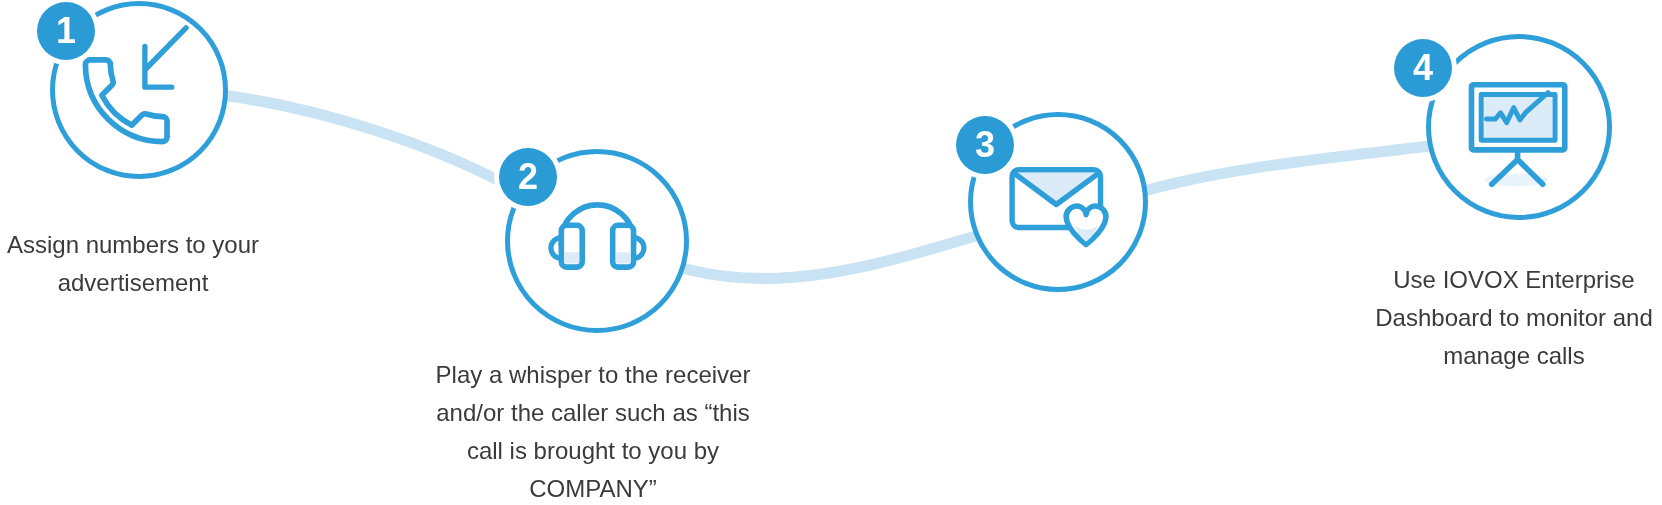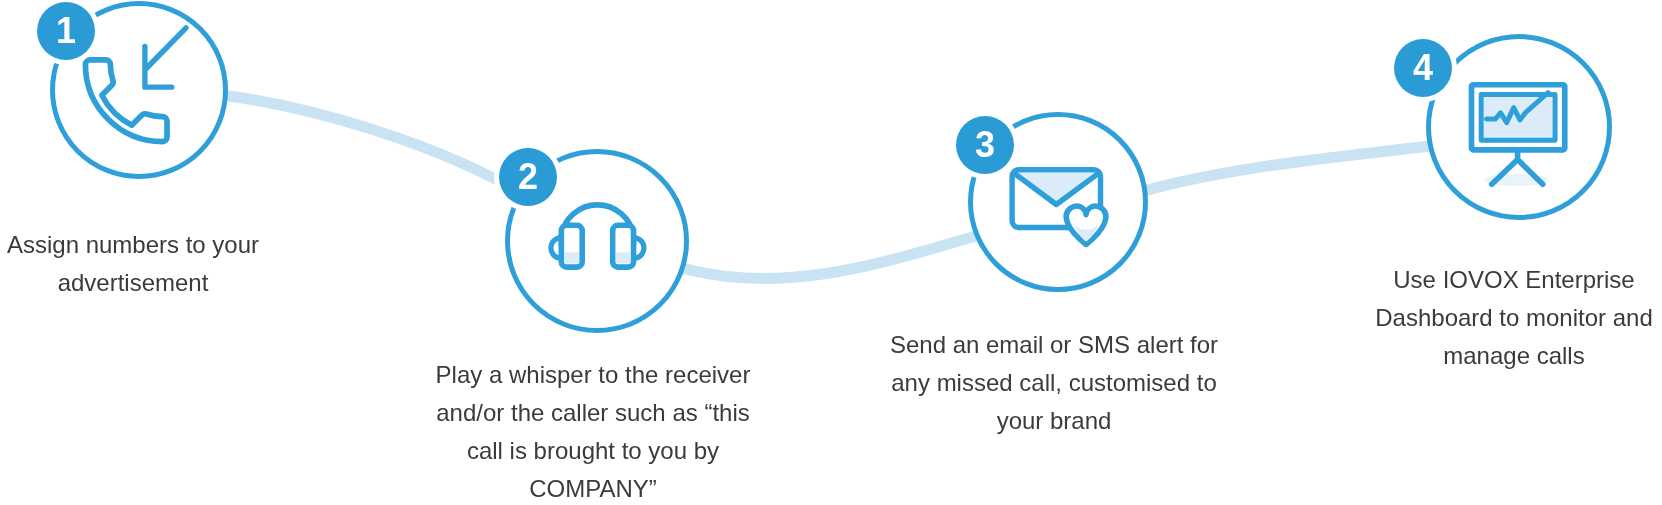--- a/index.html
+++ b/index.html
@@ -92,23 +92,20 @@
       <rect class="sk-w" stroke-width="3.2" x="23" y="31" width="52" height="34" rx="4"></rect>
       <polygon class="f-l" points="25,33 73,33 49,51"></polygon>
       <path class="sk" stroke-width="3.2" d="M24,33 L49,51.5 L74,33"></path>
       <path class="sk-w" stroke-width="3.2" d="M66.5,75 C55,66 52,57.5 57.5,53.5 C61.5,50.7 66,53.3 66.5,57.5 C67,53.3 71.5,50.7 75.5,53.5 C81,57.5 78,66 66.5,75 Z"></path>
       <path class="f-l" d="M59.5,63 C62.5,67.5 70.5,67.5 73.5,63 C72,69 68,72.3 66.5,73.4 C64.5,72 61.5,68.5 59.5,63 Z"></path>
     </svg>
   </div>
   <div class="badge" style="left:956px;top:116px;">
     <span>3</span>
   </div>
-  <div class="step-text" style="left:844px;top:326px;">Send an email or SMS alert for
-any missed call, customised to
-your brand</div>
 
   <div class="step-circle" style="left:1426px;top:34px;width:186px;height:186px;">
     <svg viewBox="0 0 100 100">
       <ellipse class="f-sh" cx="48.5" cy="80" rx="18" ry="3.6"></ellipse>
       <path class="sk" stroke-width="3.2" d="M49.2,63 V68.5 M49.2,68.5 L34.5,82.5 M49.2,68.5 L63.5,82.5"></path>
       <rect class="sk-w" stroke-width="3.2" x="23" y="26" width="53" height="37" rx="1"></rect>
       <rect class="sk-l" stroke-width="2.8" x="28.5" y="31.5" width="42" height="26"></rect>
       <path class="sk" stroke-width="2.8" d="M31.5,45.5 H36.5 L39.5,42 L43,47.5 L47,39 L50.5,46 L54,41.5 L66.5,30.5"></path>
     </svg>
   </div>

